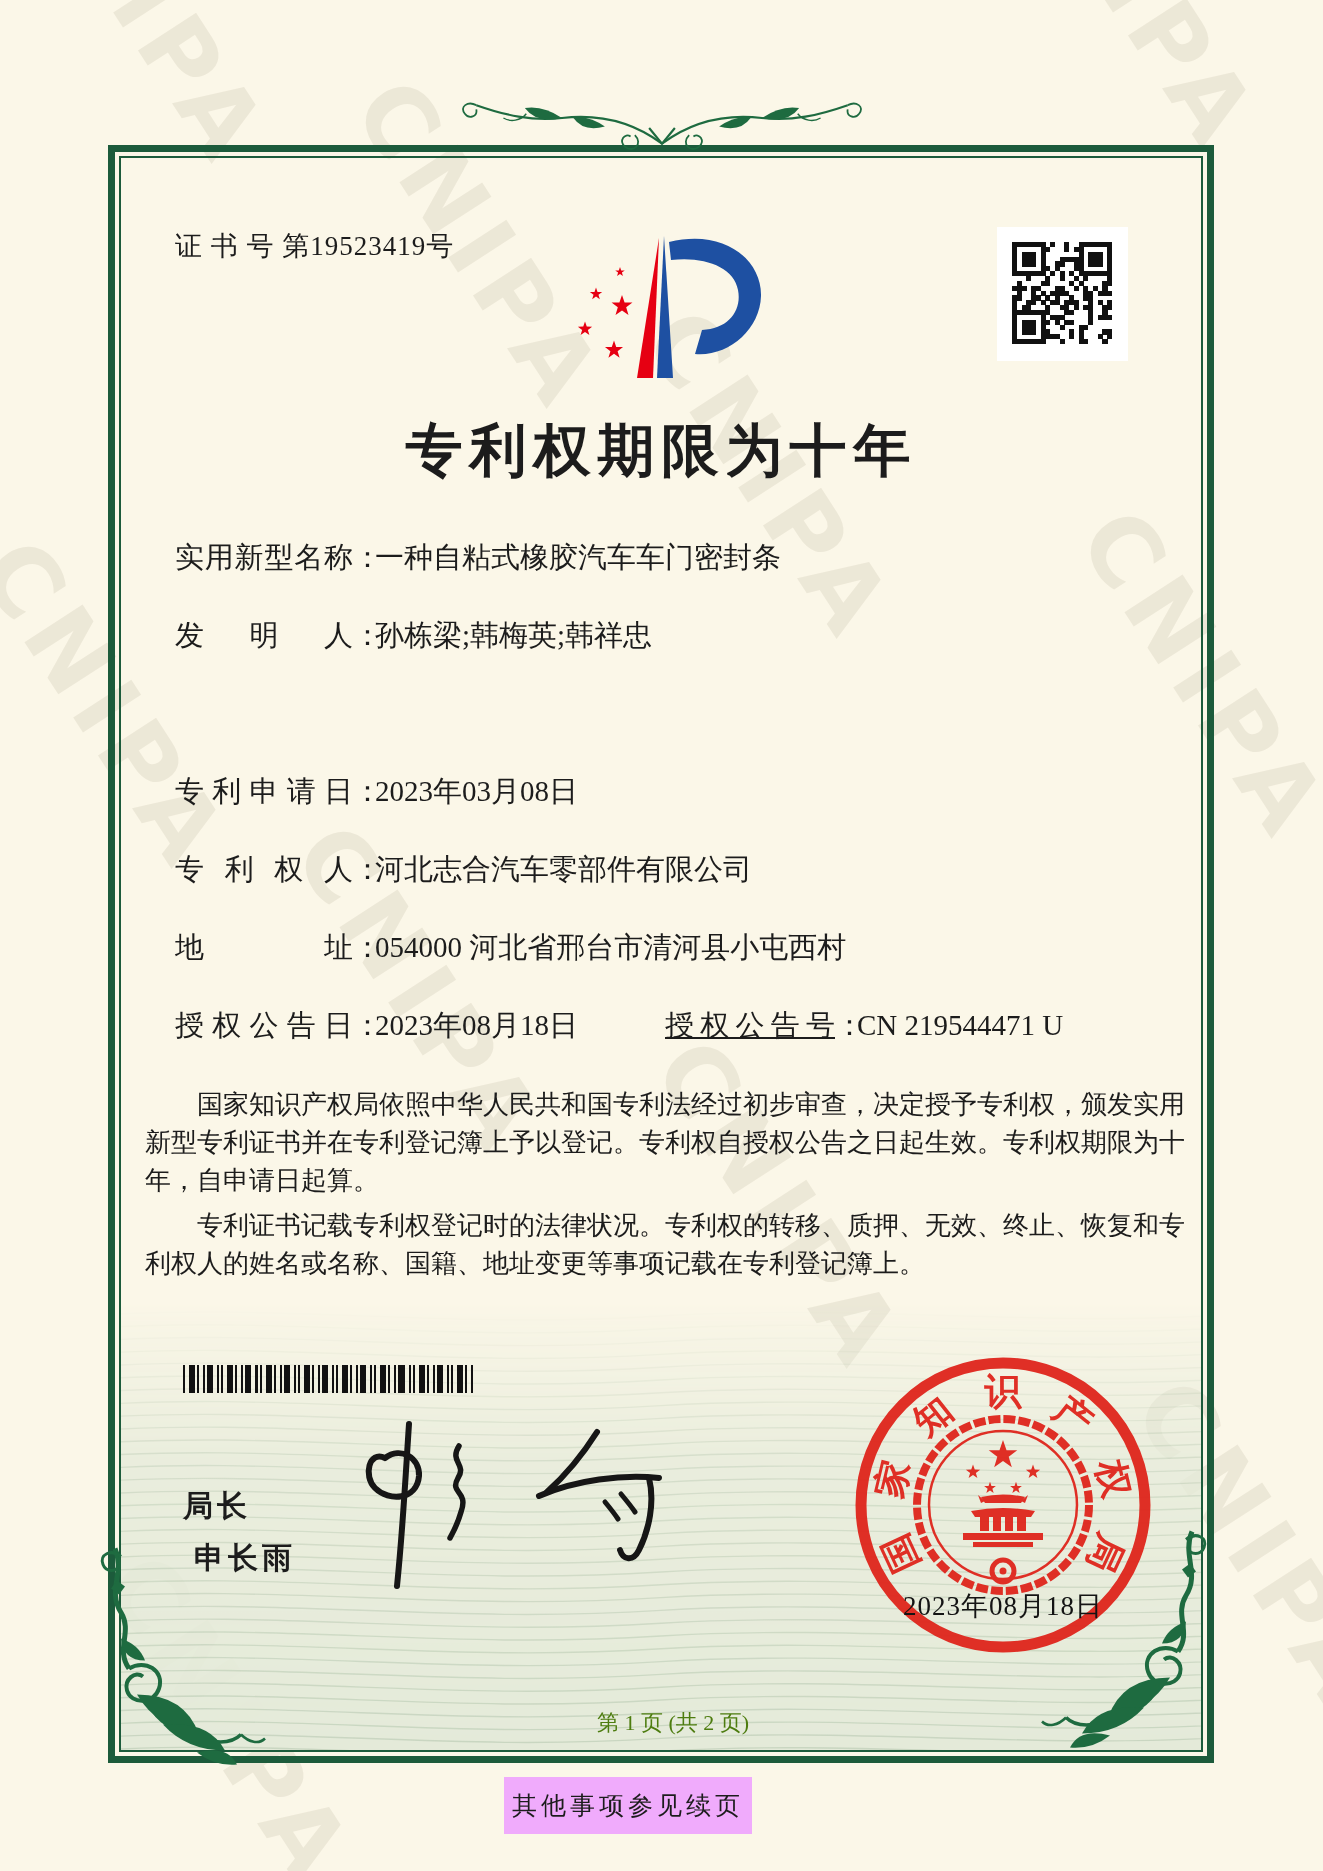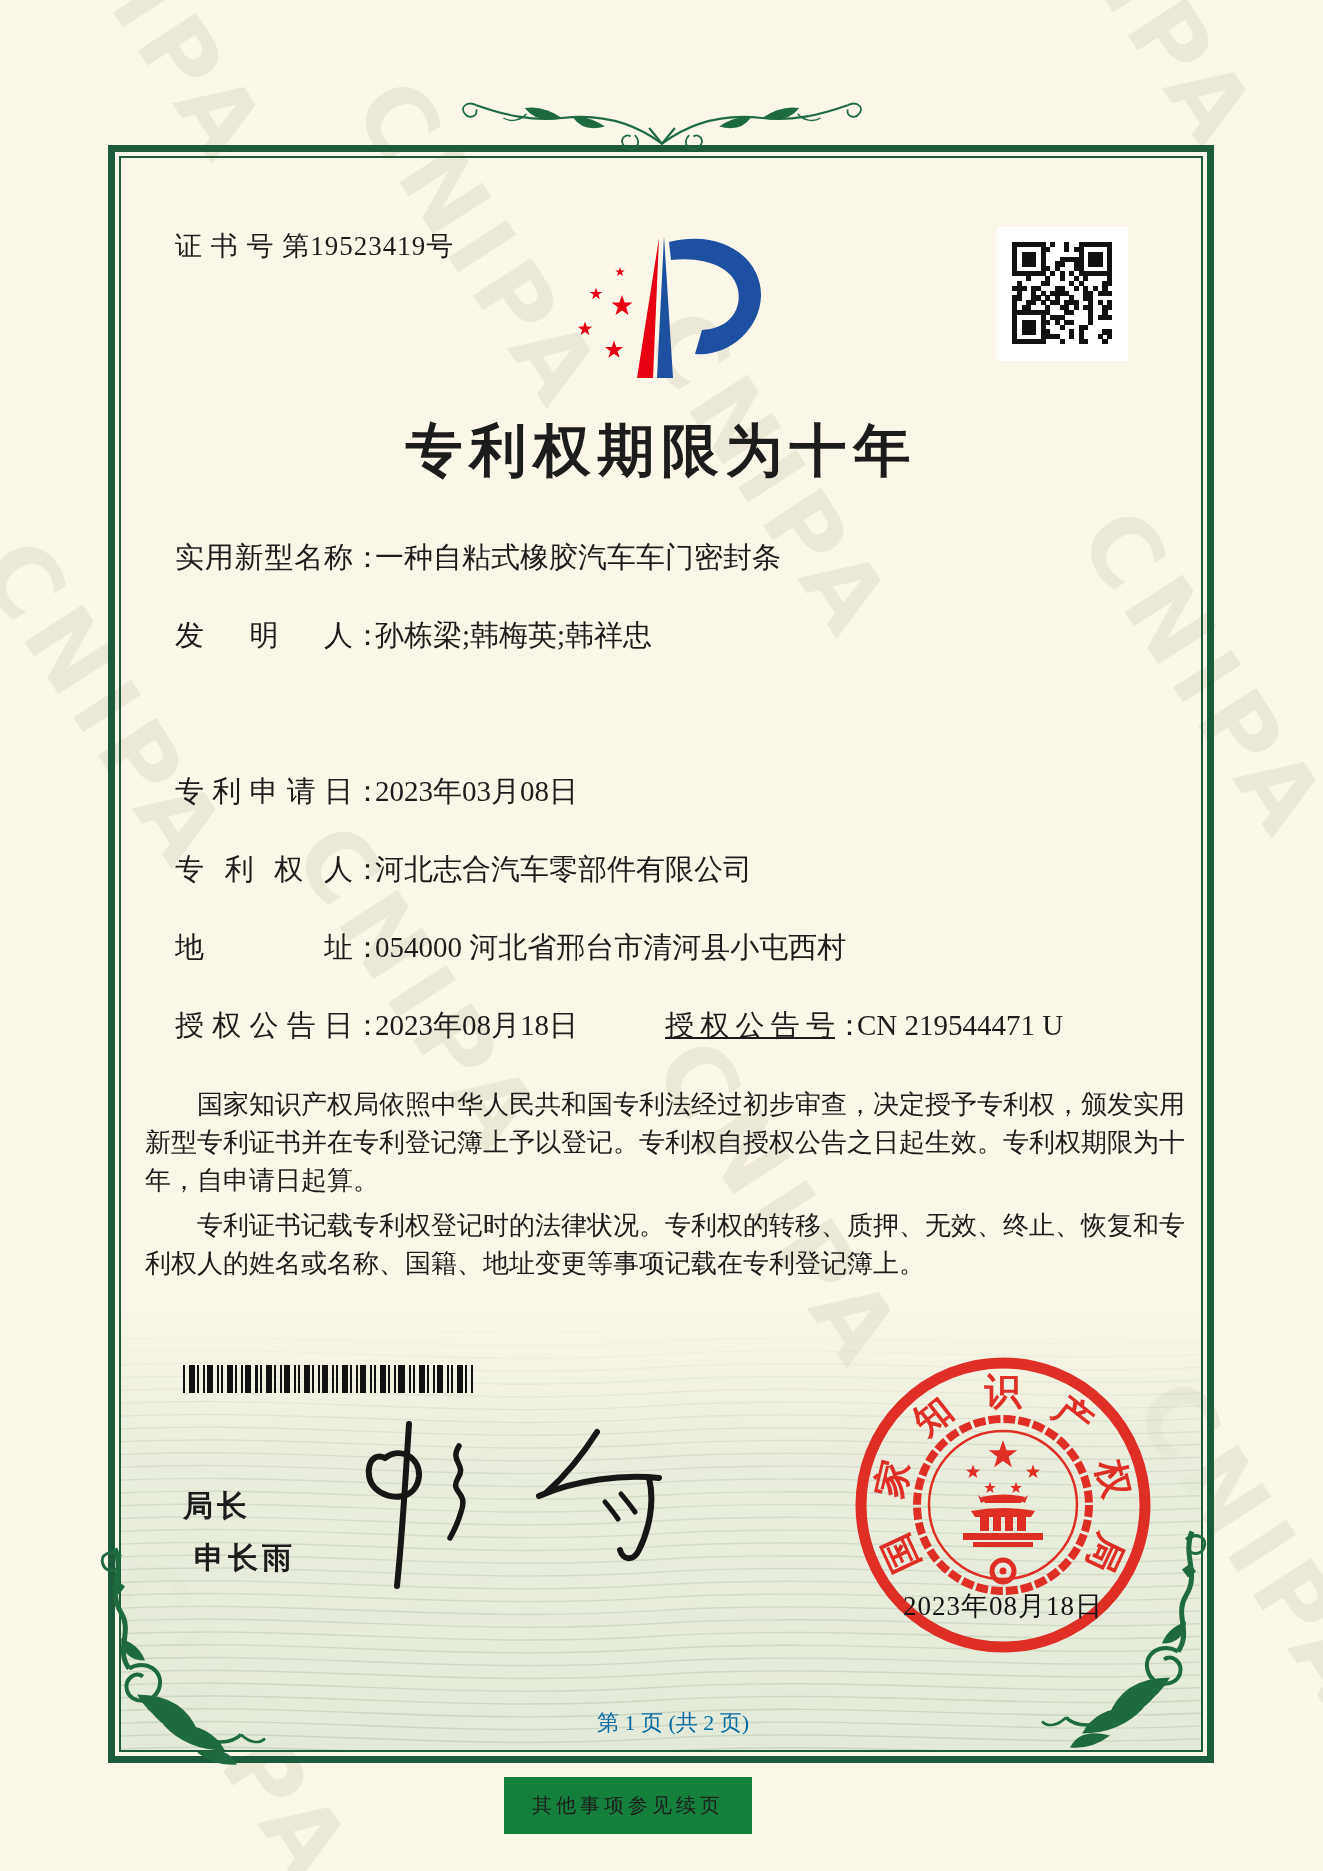--- a/index.html
+++ b/index.html
@@ -37,23 +37,23 @@
   .sig{left:355px;top:1418px;z-index:4;}
   .director-label{left:183px;top:1486px;font-family:"Liberation Sans","DejaVu Sans",sans-serif;
       font-weight:bold;font-size:30px;letter-spacing:4px;z-index:3;}
   .director-name{left:194px;top:1538px;font-family:"Liberation Sans","DejaVu Sans",sans-serif;
       font-weight:bold;font-size:30px;letter-spacing:4px;z-index:3;text-align:right;}
   .seal{left:843px;top:1345px;width:320px;height:320px;z-index:4;opacity:.93;}
   .seal-ch{position:absolute;font-size:37px;font-weight:bold;color:#df2118;
       font-family:"Liberation Serif",serif;}
   .seal-date{left:843px;top:1588px;width:320px;text-align:center;font-size:27px;color:#141414;
       z-index:5;letter-spacing:1px;}
-  .page-info{left:108px;top:1708px;width:1130px;text-align:center;font-size:22px;color:#0369a1;z-index:3;}
-  .cont-box{left:504px;top:1777px;width:248px;height:57px;background:#15803d;display:flex;
-      align-items:center;justify-content:center;font-size:20px;letter-spacing:4px;z-index:3;}
+  .page-info{left:108px;top:1708px;width:1130px;text-align:center;font-size:22px;color:#4d7c0f;z-index:3;}
+  .cont-box{left:504px;top:1777px;width:248px;height:57px;background:#f0abfc;display:flex;
+      align-items:center;justify-content:center;font-size:25px;letter-spacing:4px;z-index:3;}
   .flourish{z-index:5;pointer-events:none;}
 </style>
 </head>
 <body>
 
 <div class="page">
 
   <div class="wm" style="left:-40px;top:-55px">CNIPA</div>
   <div class="wm" style="left:950px;top:-70px">CNIPA</div>
   <div class="wm" style="left:295px;top:190px">CNIPA</div>

